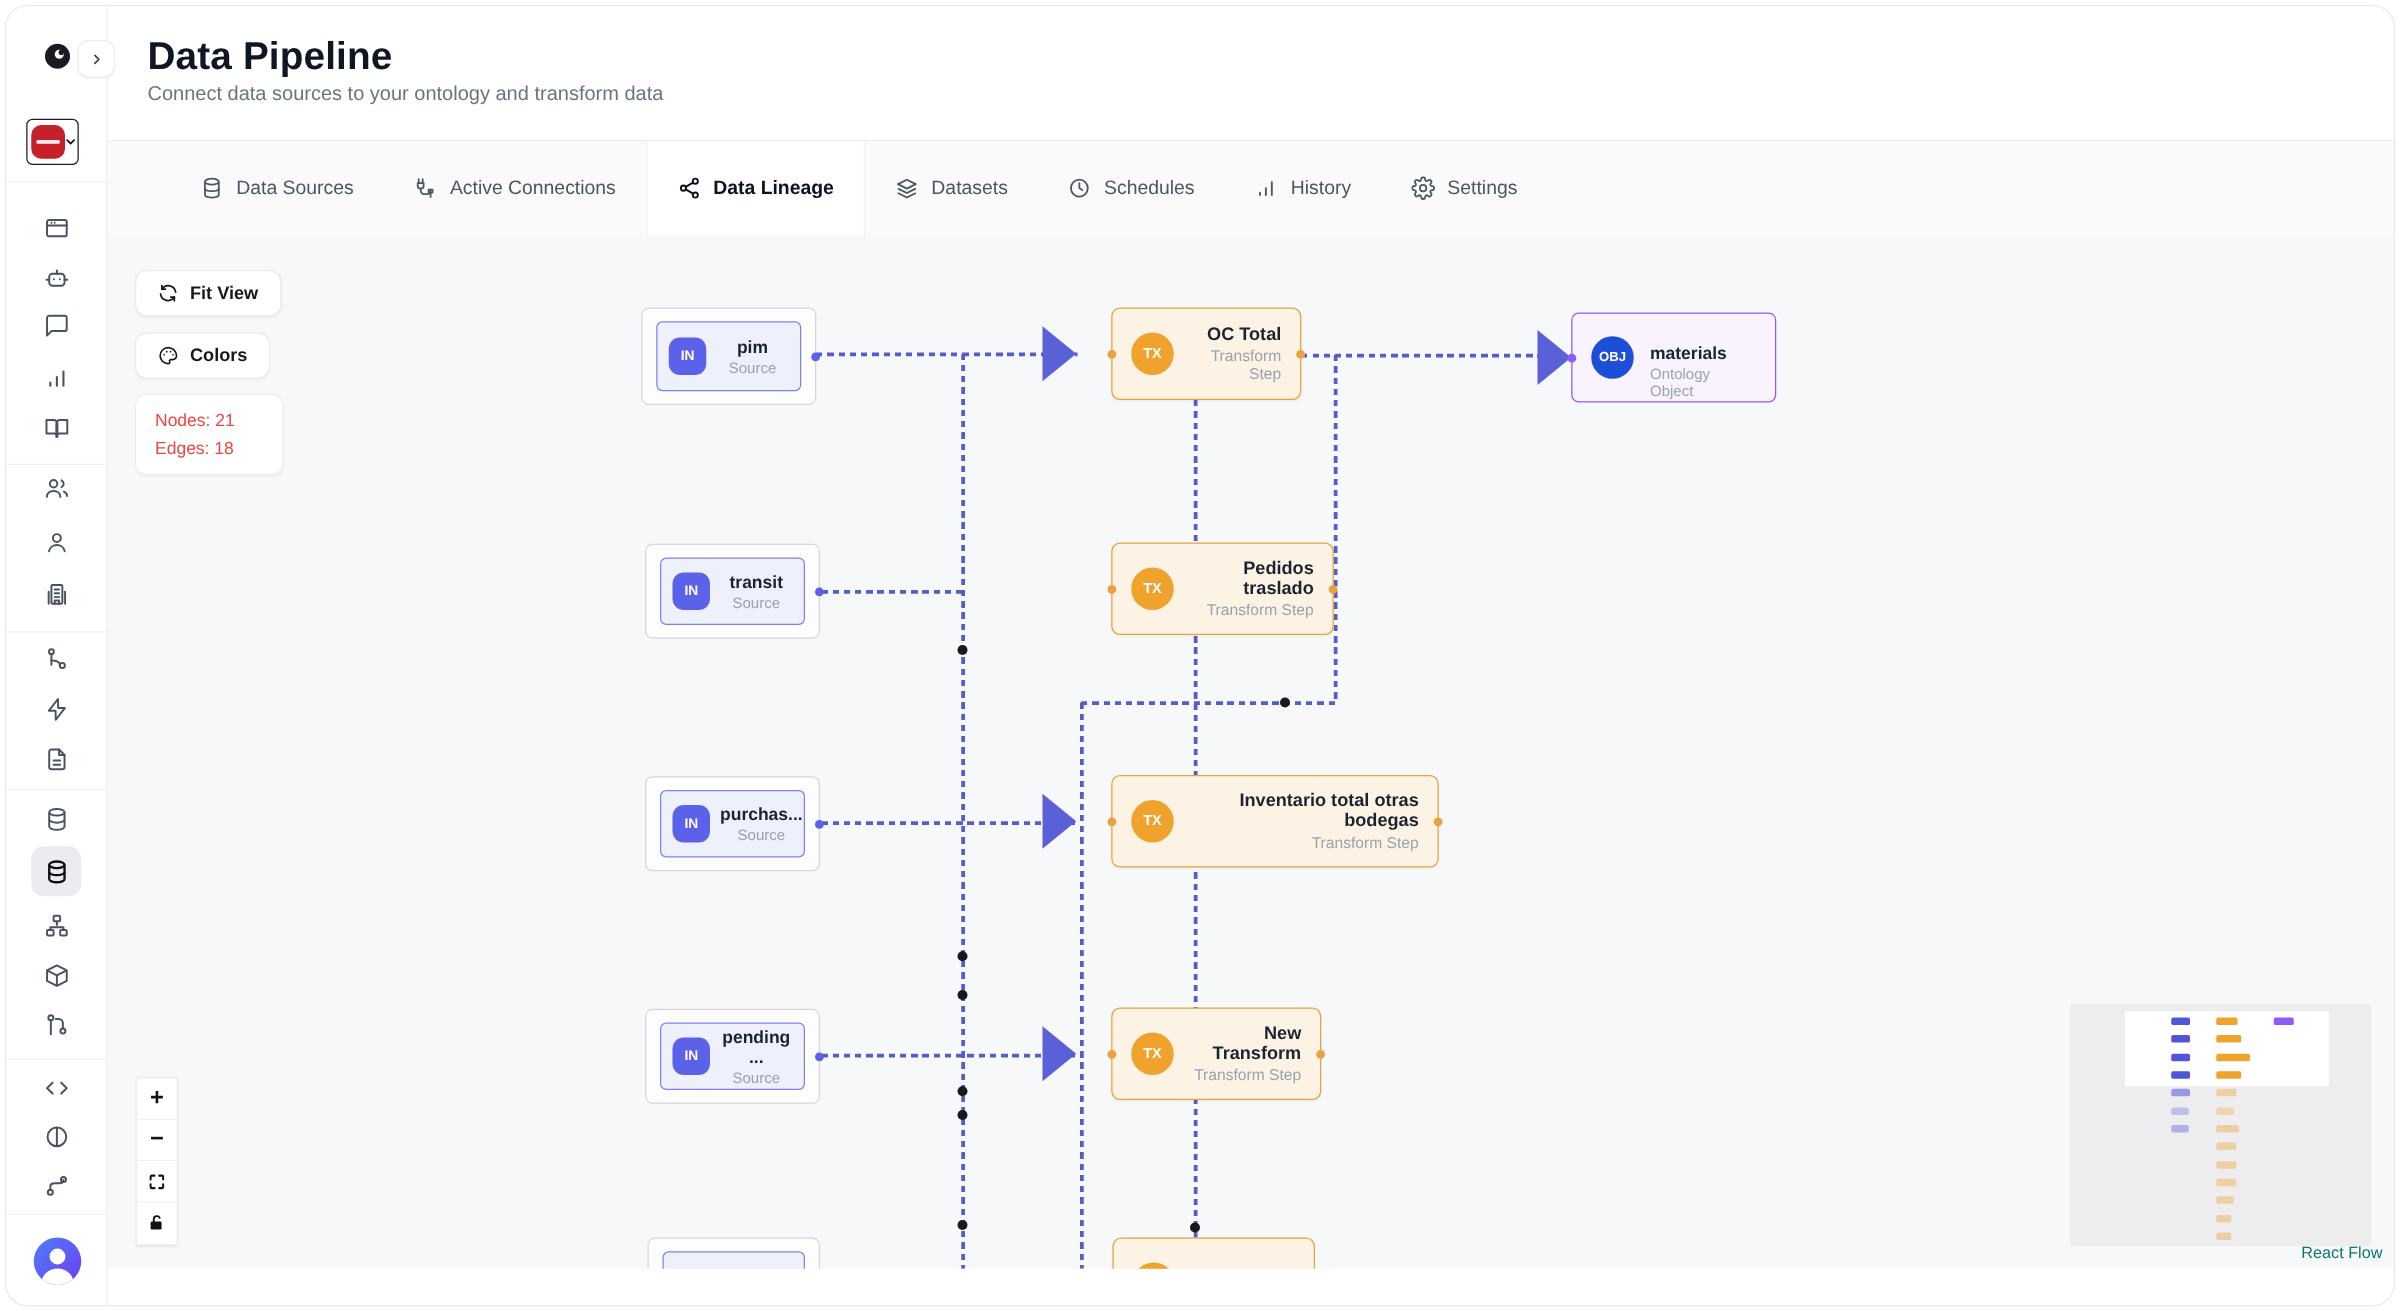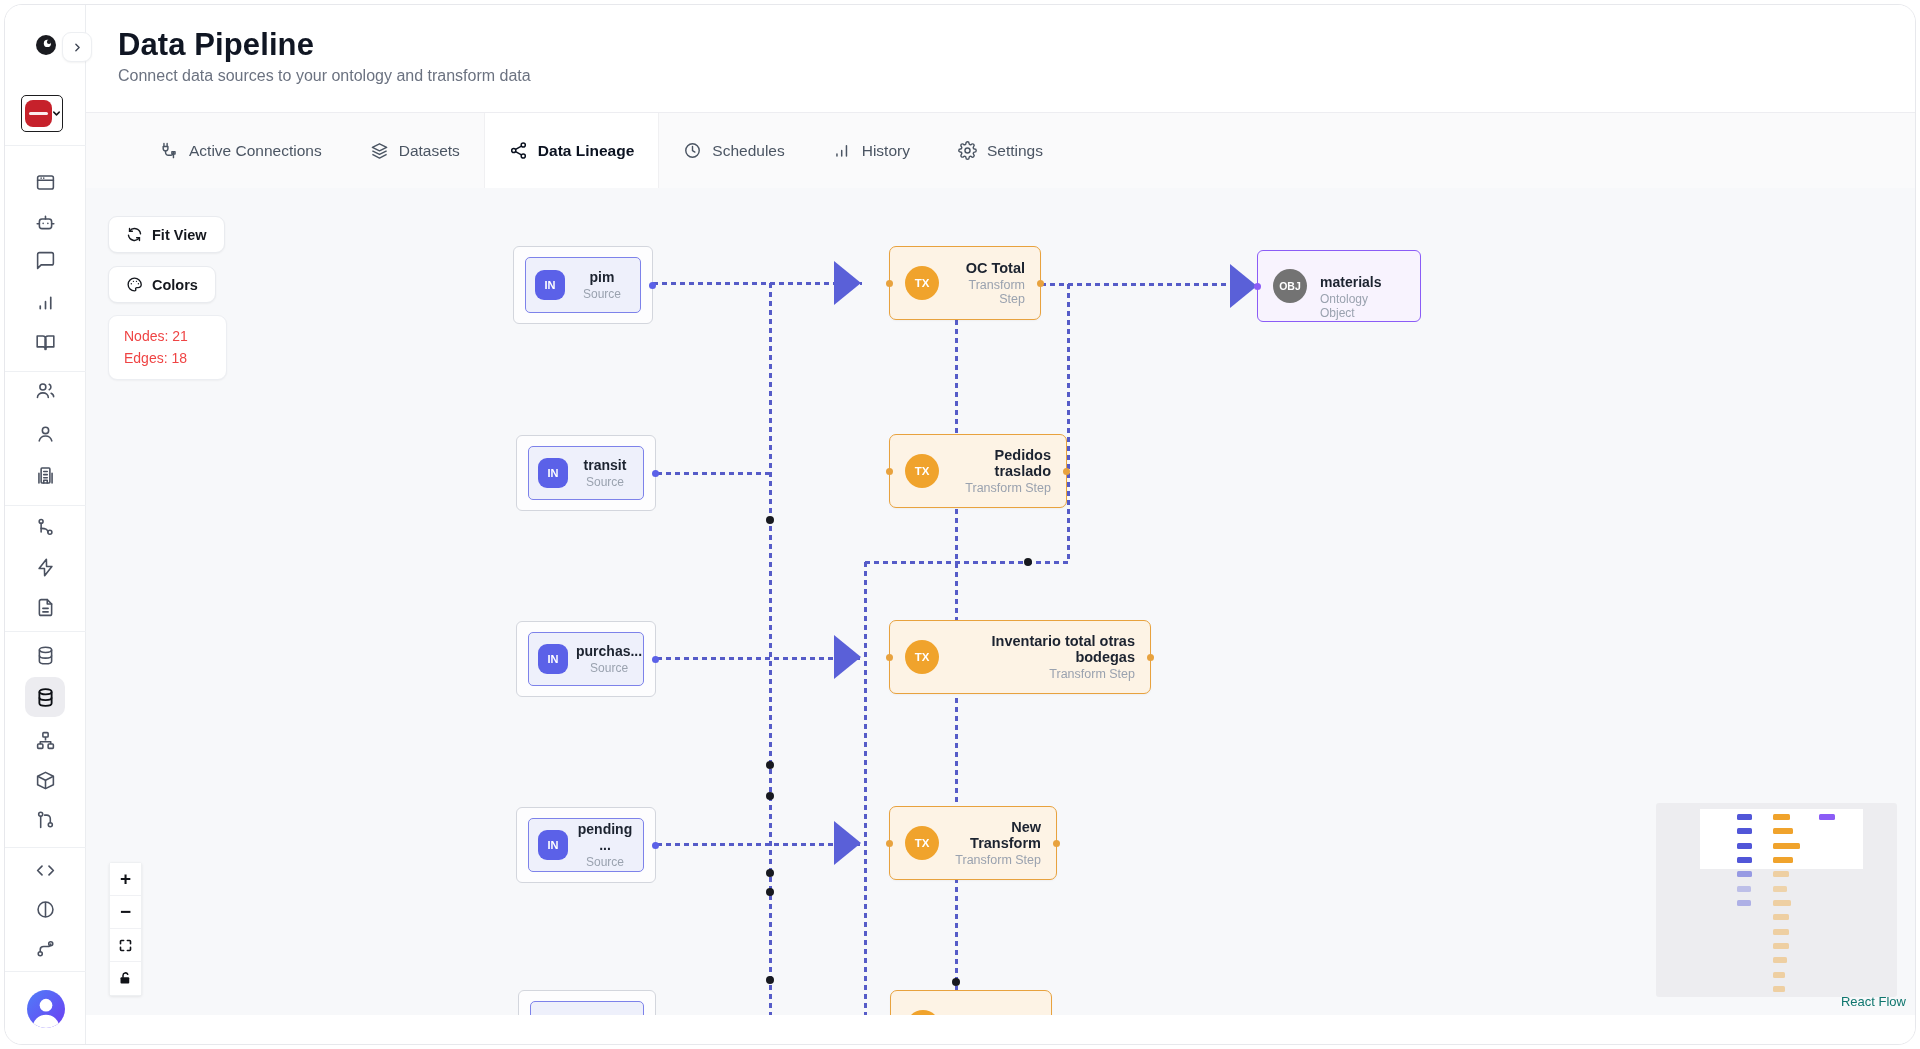--- a/index.html
+++ b/index.html
@@ -77,21 +77,21 @@
   .tx-node { position:absolute; background:#fdf3e5; border:1.5px solid #e8a23e; border-radius:7px;
     display:flex; align-items:center; padding:0 15px; gap:13px; z-index:3; cursor:grab;
     box-shadow:0 1px 2px rgba(0,0,0,.04); }
   .tx-badge { width:34px; height:34px; border-radius:50%; background:#f0a32c; color:#fff;
     font-size:11.5px; font-weight:700; display:flex; align-items:center; justify-content:center; flex:none; }
   .tx-node .node-text { text-align:right; }
   .tx-node .node-title { font-size:14.5px; }
   .tx-node .node-sub { font-size:12.5px; }
   .obj-node { position:absolute; background:#f8f3fe; border:1.5px solid #8b5cf6; border-radius:6px;
     display:flex; align-items:center; padding:0 15px; gap:13px; z-index:3; cursor:grab; }
-  .obj-badge { width:34px; height:34px; border-radius:50%; background:#737373; color:#fff;
+  .obj-badge { width:34px; height:34px; border-radius:50%; background:#1d4ed8; color:#fff;
     font-size:10.5px; font-weight:700; display:flex; align-items:center; justify-content:center; flex:none; }
   .obj-node .node-text { text-align:left;margin-top:22px; }
   .handle { position:absolute; width:7px; height:7px; border-radius:50%; z-index:4; }
   .handle.r { right:-4px; top:50%; margin-top:-3.5px; }
   .handle.l { left:-4px; top:50%; margin-top:-3.5px; }
   .h-in { background:#5b61e8; } .h-tx { background:#e8a23e; } .h-obj { background:#8b5cf6; }
 
   
   .rf-controls { position:absolute; left:23px; top:674px; width:33px; background:#fff;
     border:1px solid #eef0f2; box-shadow:0 1px 3px rgba(0,0,0,.08); border-radius:3px; z-index:4; }
@@ -287,45 +287,53 @@
       </svg>
   </button>
 
   <header class="header">
     <div class="page-title">Data Pipeline</div>
     <div class="page-sub">Connect data sources to your ontology and transform data</div>
   </header>
 
   <nav class="tabbar">
     <div class="tab">
+      <svg viewBox="0 0 24 24" fill="none" stroke="currentColor" stroke-width="1.8">
+          <ellipse cx="12" cy="5.5" rx="7" ry="3"></ellipse>
+          <path d="M5 5.5v13c0 1.7 3.1 3 7 3s7-1.3 7-3v-13"></path>
+          <path d="M5 12c0 1.7 3.1 3 7 3s7-1.3 7-3"></path>
+        </svg>
+      <span>Data Sources</span>
+    </div>
+    <div class="tab">
       <svg viewBox="0 0 24 24" fill="none" stroke="currentColor" stroke-width="1.8" stroke-linecap="round" stroke-linejoin="round">
           <path d="M5 3v4M9 3v4"></path>
           <path d="M4 7h6v2.5a3 3 0 0 1-6 0z"></path>
           <path d="M7 12.5v2a3.5 3.5 0 0 0 3.5 3.5h3a3.5 3.5 0 0 0 3.5-3.5v-1"></path>
           <path d="M15 13.5h4v3h-4z"></path>
           <path d="M17 16.5V21"></path>
         </svg>
       <span>Active Connections</span>
-    </div>
-    <div class="tab">
-      <svg viewBox="0 0 24 24" fill="none" stroke="currentColor" stroke-width="1.8" stroke-linejoin="round">
-          <path d="M12 3.5 21 8l-9 4.5L3 8z"></path>
-          <path d="M3 12.5l9 4.5 9-4.5"></path>
-          <path d="M3 17l9 4.5 9-4.5"></path>
-        </svg>
-      <span>Datasets</span>
     </div>
     <div class="tab active">
       <svg viewBox="0 0 24 24" fill="none" stroke="currentColor" stroke-width="1.9" stroke-linecap="round">
           <circle cx="18" cy="5" r="2.6"></circle>
           <circle cx="6" cy="12" r="2.6"></circle>
           <circle cx="18" cy="19" r="2.6"></circle>
           <path d="M8.3 10.7l7.4-4.3M8.3 13.3l7.4 4.3"></path>
         </svg>
       <span>Data Lineage</span>
+    </div>
+    <div class="tab">
+      <svg viewBox="0 0 24 24" fill="none" stroke="currentColor" stroke-width="1.8" stroke-linejoin="round">
+          <path d="M12 3.5 21 8l-9 4.5L3 8z"></path>
+          <path d="M3 12.5l9 4.5 9-4.5"></path>
+          <path d="M3 17l9 4.5 9-4.5"></path>
+        </svg>
+      <span>Datasets</span>
     </div>
     <div class="tab">
       <svg viewBox="0 0 24 24" fill="none" stroke="currentColor" stroke-width="1.8" stroke-linecap="round">
           <circle cx="12" cy="12" r="8.5"></circle>
           <path d="M12 7v5l3 2"></path>
         </svg>
       <span>Schedules</span>
     </div>
     <div class="tab">
       <svg viewBox="0 0 24 24" fill="none" stroke="currentColor" stroke-width="1.9" stroke-linecap="round">

